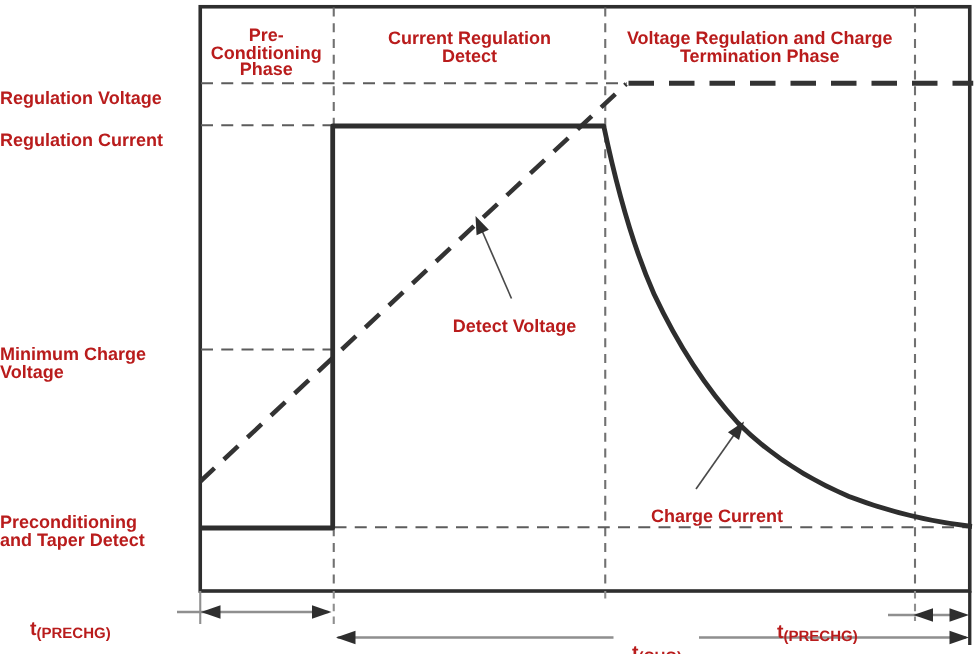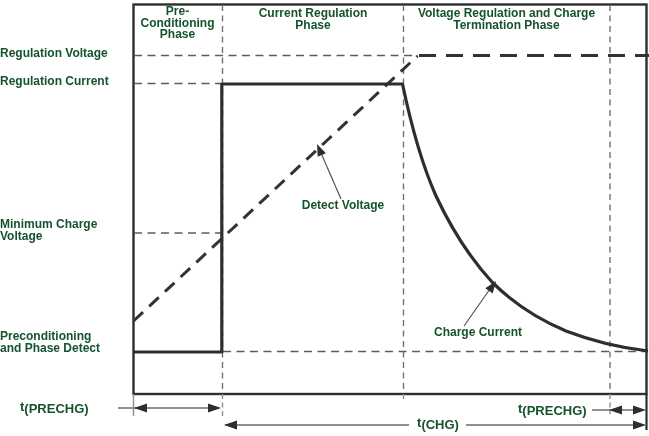--- a/index.html
+++ b/index.html
@@ -1,25 +1,25 @@
 <!DOCTYPE html>
 <html><head>
 <meta charset="utf-8">
 <style>
   html,body{margin:0;padding:0;}
   body{width:649px;height:436px;background:#ffffff;position:relative;overflow:hidden;
        font-family:"Liberation Sans", sans-serif;}
   .stage{position:absolute;left:0;top:0;width:649px;height:436px;}
   svg{position:absolute;left:0;top:0;}
-  .lbl{position:absolute;font-weight:bold;color:#14532d;font-size:12px;line-height:11.5px;
-       white-space:pre-line;letter-spacing:0;}
+  .lbl{position:absolute;font-weight:bold;color:#b91c1c;font-size:12px;line-height:11.5px;
+       white-space:pre-line;letter-spacing:0;margin-top:12px;}
   .ctr{text-align:center;}
   .rt{text-align:left;}
   .tl{font-size:13px;line-height:14px;white-space:nowrap;}
-  .sub{font-size:13px;position:relative;top:2px;font-weight:bold;}
+  .sub{font-size:10px;position:relative;top:2px;font-weight:bold;}
 </style>
 </head>
 <body>
 
 <div class="stage">
 
   <svg width="649" height="436" viewBox="0 0 649 436">
 
     <rect x="133.5" y="4.5" width="513" height="389.5" fill="none" stroke="#2e2e2e" stroke-width="2.4"></rect>
 
@@ -58,30 +58,30 @@
 
     <path d="M592 410 H642" stroke="#8f8f8f" stroke-width="1.8" fill="none"></path>
     <polygon points="609,410 622,405.5 622,414.5" fill="#2e2e2e"></polygon>
     <polygon points="646,410 633,405.5 633,414.5" fill="#2e2e2e"></polygon>
   </svg>
 
   <div class="lbl ctr" style="left:133px;top:6px;width:89px;">Pre-
 Conditioning
 Phase</div>
   <div class="lbl ctr" style="left:223px;top:8px;width:180px;">Current Regulation
-Phase</div>
+Detect</div>
   <div class="lbl ctr" style="left:403px;top:8px;width:207px;">Voltage Regulation and Charge
 Termination Phase</div>
 
   <div class="lbl rt" style="left:0;top:48px;width:128px;">Regulation Voltage</div>
   <div class="lbl rt" style="left:0;top:76px;width:128px;">Regulation Current</div>
   <div class="lbl rt" style="left:0;top:219px;width:128px;">Minimum Charge
 Voltage</div>
   <div class="lbl rt" style="left:0;top:331px;width:128px;">Preconditioning
-and Phase Detect</div>
+and Taper Detect</div>
 
   <div class="lbl ctr" style="left:288px;top:200px;width:110px;">Detect Voltage</div>
   <div class="lbl ctr" style="left:427px;top:327px;width:102px;">Charge Current</div>
 
   <div class="lbl tl rt" style="left:20px;top:400px;width:88px;"><span>t</span><span class="sub">(PRECHG)</span></div>
   <div class="lbl tl ctr" style="left:398px;top:416px;width:80px;"><span>t</span><span class="sub">(CHG)</span></div>
   <div class="lbl tl rt" style="left:518px;top:402px;width:70px;"><span>t</span><span class="sub">(PRECHG)</span></div>
 
 </div>
 

